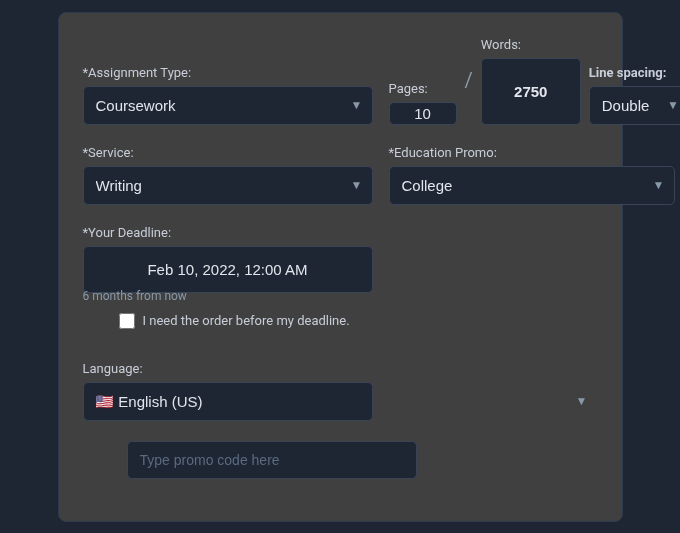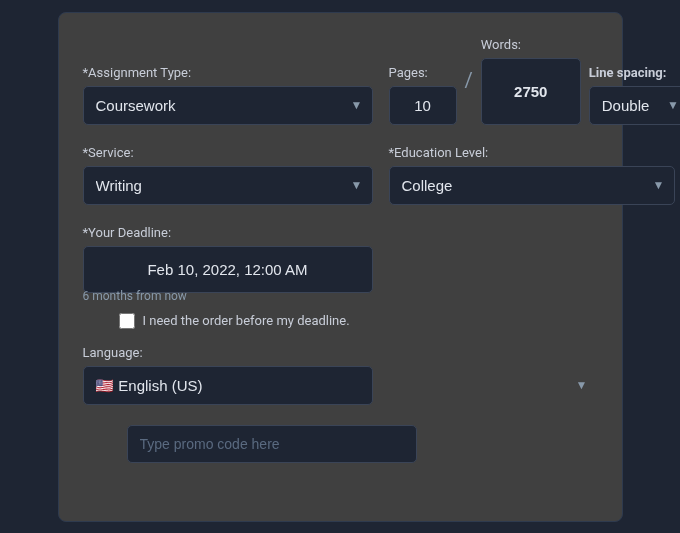--- a/index.html
+++ b/index.html
@@ -76,21 +76,21 @@
       width: 290px;
     }
 
     .pages-input {
       width: 68px;
       background-color: #1e2533;
       border: 1px solid #3a4457;
       border-radius: 5px;
       color: #e2e6ed;
       font-size: 15px;
-      padding: 10px 12px;
+      padding: 2px 12px;
       outline: none;
       text-align: center;
     }
 
     .words-input {
       width: 100px;
       background-color: #1e2533;
       border: 1px solid #3a4457;
       border-radius: 5px;
       color: #e2e6ed;
@@ -136,21 +136,21 @@
       font-size: 12px;
       color: #8899aa;
       margin-top: -12px;
       margin-bottom: 10px;
     }
 
     .checkbox-row {
       display: flex;
       align-items: center;
       gap: 8px;
-      margin-bottom: 16px;
+      margin-bottom: 32px;
       padding-left: 36px;
     }
 
     .checkbox-row input[type="checkbox"] {
       width: 16px;
       height: 16px;
       accent-color: #5a7db5;
       cursor: pointer;
       background-color: #1e2533;
       border: 1px solid #3a4457;
@@ -260,21 +260,21 @@
           <option>Writing</option>
           <option>Rewriting</option>
           <option>Editing</option>
           <option>Proofreading</option>
         </select>
         <span class="chevron-icon">▼</span>
       </div>
     </div>
 
     <div class="field-group">
-      <label class="field-label">*Education Level:</label>
+      <label class="field-label">*Education Promo:</label>
       <div class="select-wrapper">
         <select class="education-select">
           <option>College</option>
           <option>High School</option>
           <option>University</option>
           <option>Master's</option>
           <option>PhD</option>
         </select>
         <span class="chevron-icon">▼</span>
       </div>

